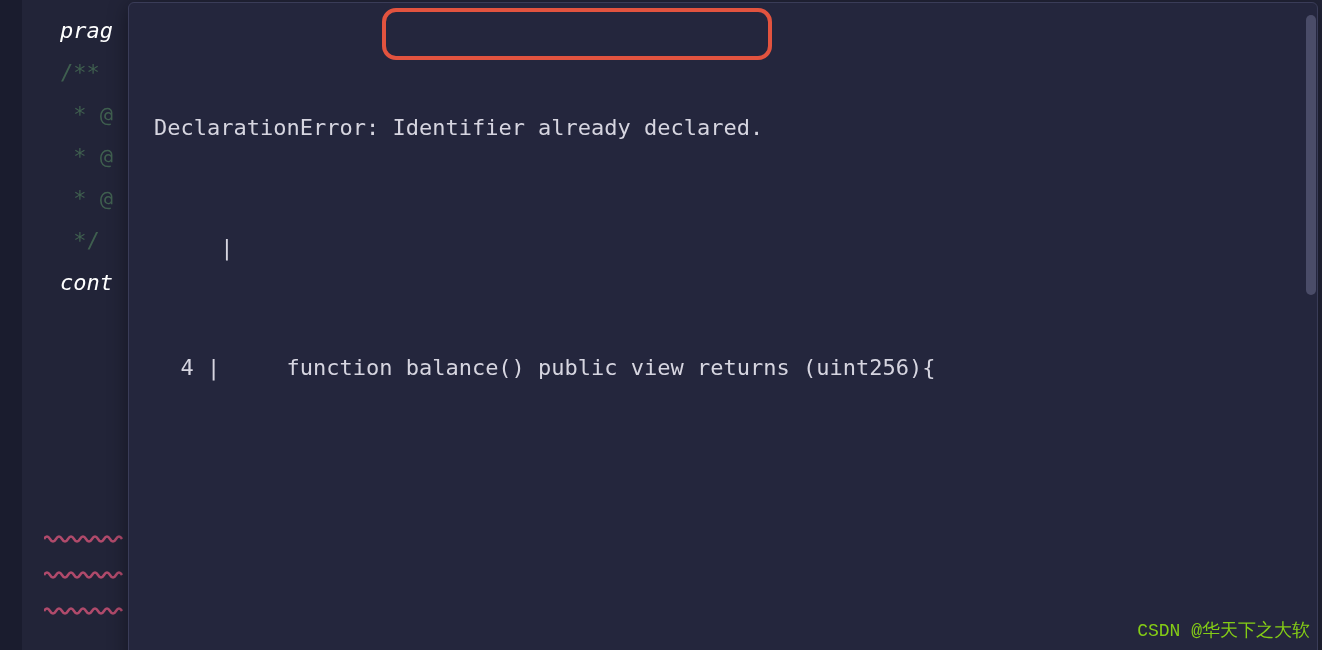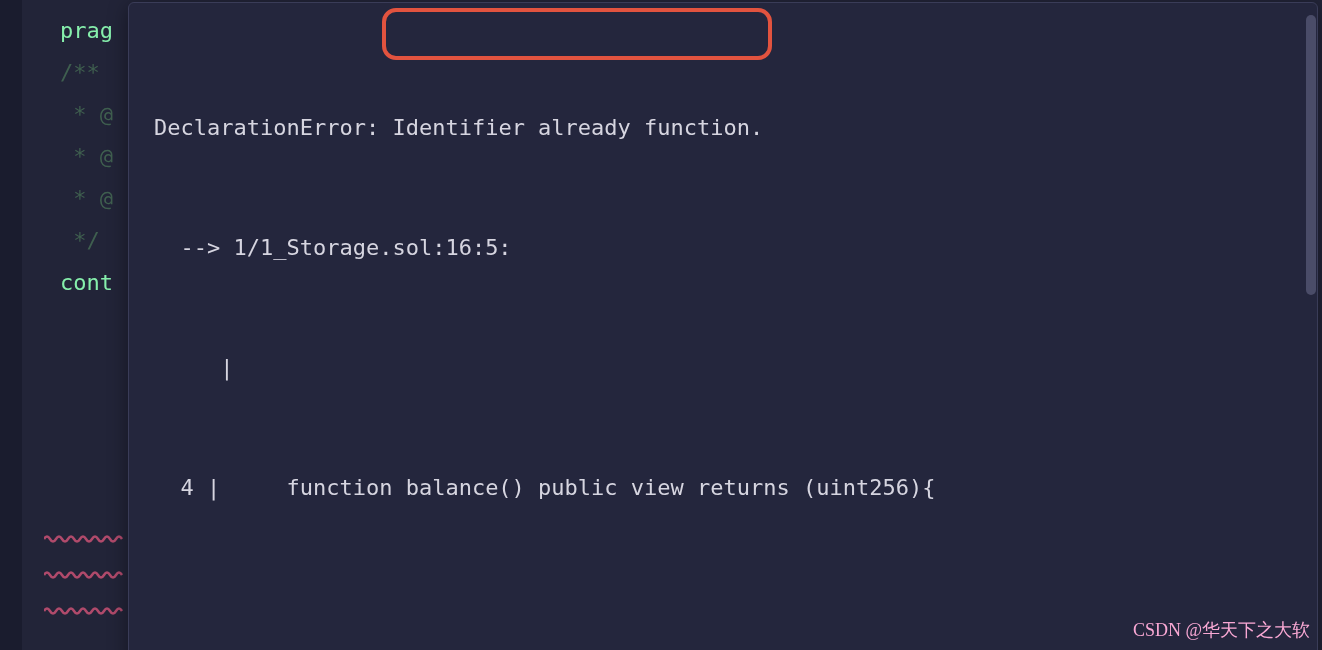--- a/index.html
+++ b/index.html
@@ -22,21 +22,21 @@
     position: absolute;
     left: 22px; top: 0;
     right: 0; bottom: 0;
     padding-top: 10px;
   }
   .code-line {
     white-space: pre;
     line-height: 42px;
     padding-left: 38px;
   }
-  .tok-keyword { color: #86efac; }
+  .tok-keyword { color: #ffffff; font-style: italic; }
   .tok-comment { color: #3f5f4f; }
   .tok-func { color: #c7a85a; }
   .tok-type { color: #4fbf9f; }
   .tok-return { color: #8a3f68; }
   .tok-plain { color: #d0d0dc; }
   .tok-bracket { color: #cc9a3b; }
   .tok-bracket2 { color: #3b79c7; }
 
   
   .tooltip {
@@ -82,23 +82,23 @@
 
   .cursor-box {
     display:inline-block;
     width:12px; height:26px;
     border:1.5px solid #9caaff;
     vertical-align:middle;
   }
   .watermark {
     position:absolute;
     right:12px; bottom:8px;
-    color:#f9a8d4;
+    color:#84cc16;
     font-size:18px;
-    font-family: Liberation Serif, serif;
+    font-family: Liberation Mono, monospace;
   }
   .tooltip-gray { color:#6f7294; letter-spacing:0; }
 
   .scroll-track {
     position:absolute;
     right:0; top:0;
     width:14px; height:470px;
     background:transparent;
   }
   .scroll-thumb {
@@ -146,22 +146,21 @@
   <div class="under-fn" style="position:absolute;left:106px;top:578px;">
     <span class="tok-bracket2">}</span>
   </div>
   <svg style="position:absolute;left:22px;top:606px;" width="80" height="10">
       <path d="M0 5 Q 3 0 6 5 T 12 5 T 18 5 T 24 5 T 30 5 T 36 5 T 42 5 T 48 5 T 54 5 T 60 5 T 66 5 T 72 5 T 78 5" fill="none" stroke="#b04a6b" stroke-width="2.5"></path>
     </svg>
 
 </div>
 
 <div class="tooltip">
-  <div class="ln"><span>DeclarationError: </span><span>Identifier already function.</span></div>
-  <div class="ln">  --&gt; 1/1_Storage.sol:16:5:</div>
+  <div class="ln"><span>DeclarationError: </span><span>Identifier already declared.</span></div>
   <div class="ln">     |</div>
   <div class="ln">  4 |     function balance() public view returns (uint256){</div>
   
   
   
   
   
   <div class="ln"></div>
   <div class="ln"></div>
 

